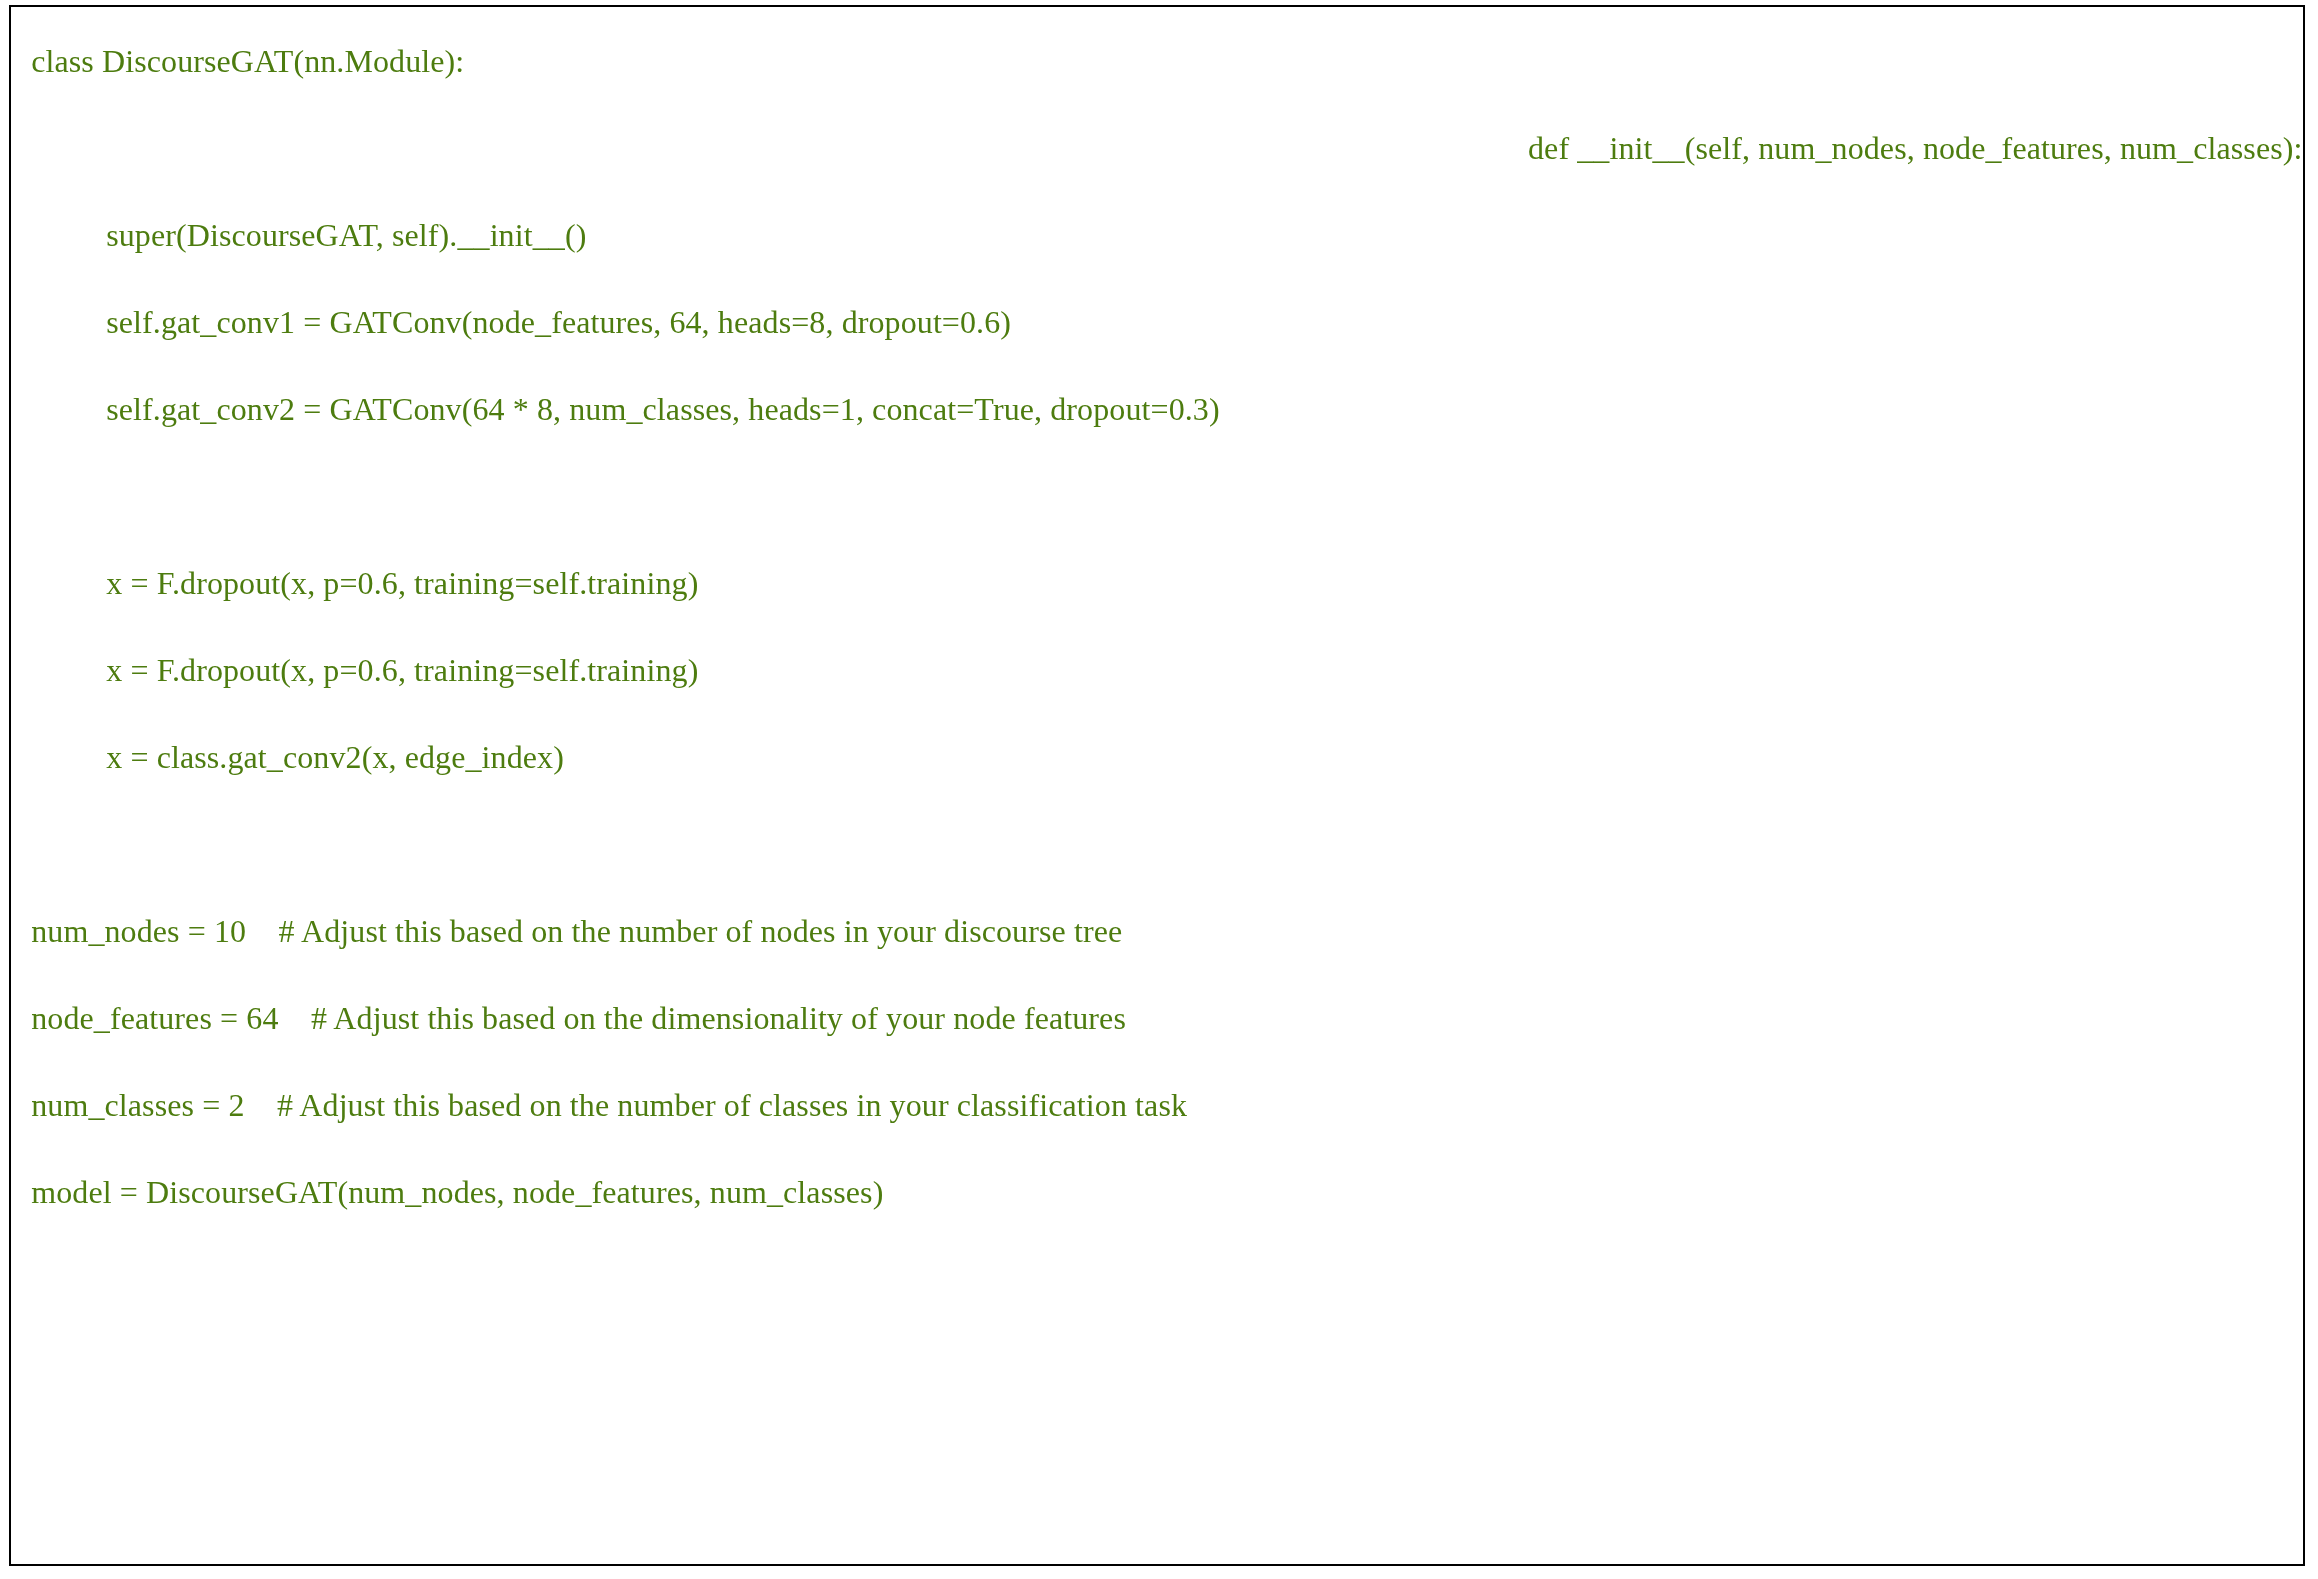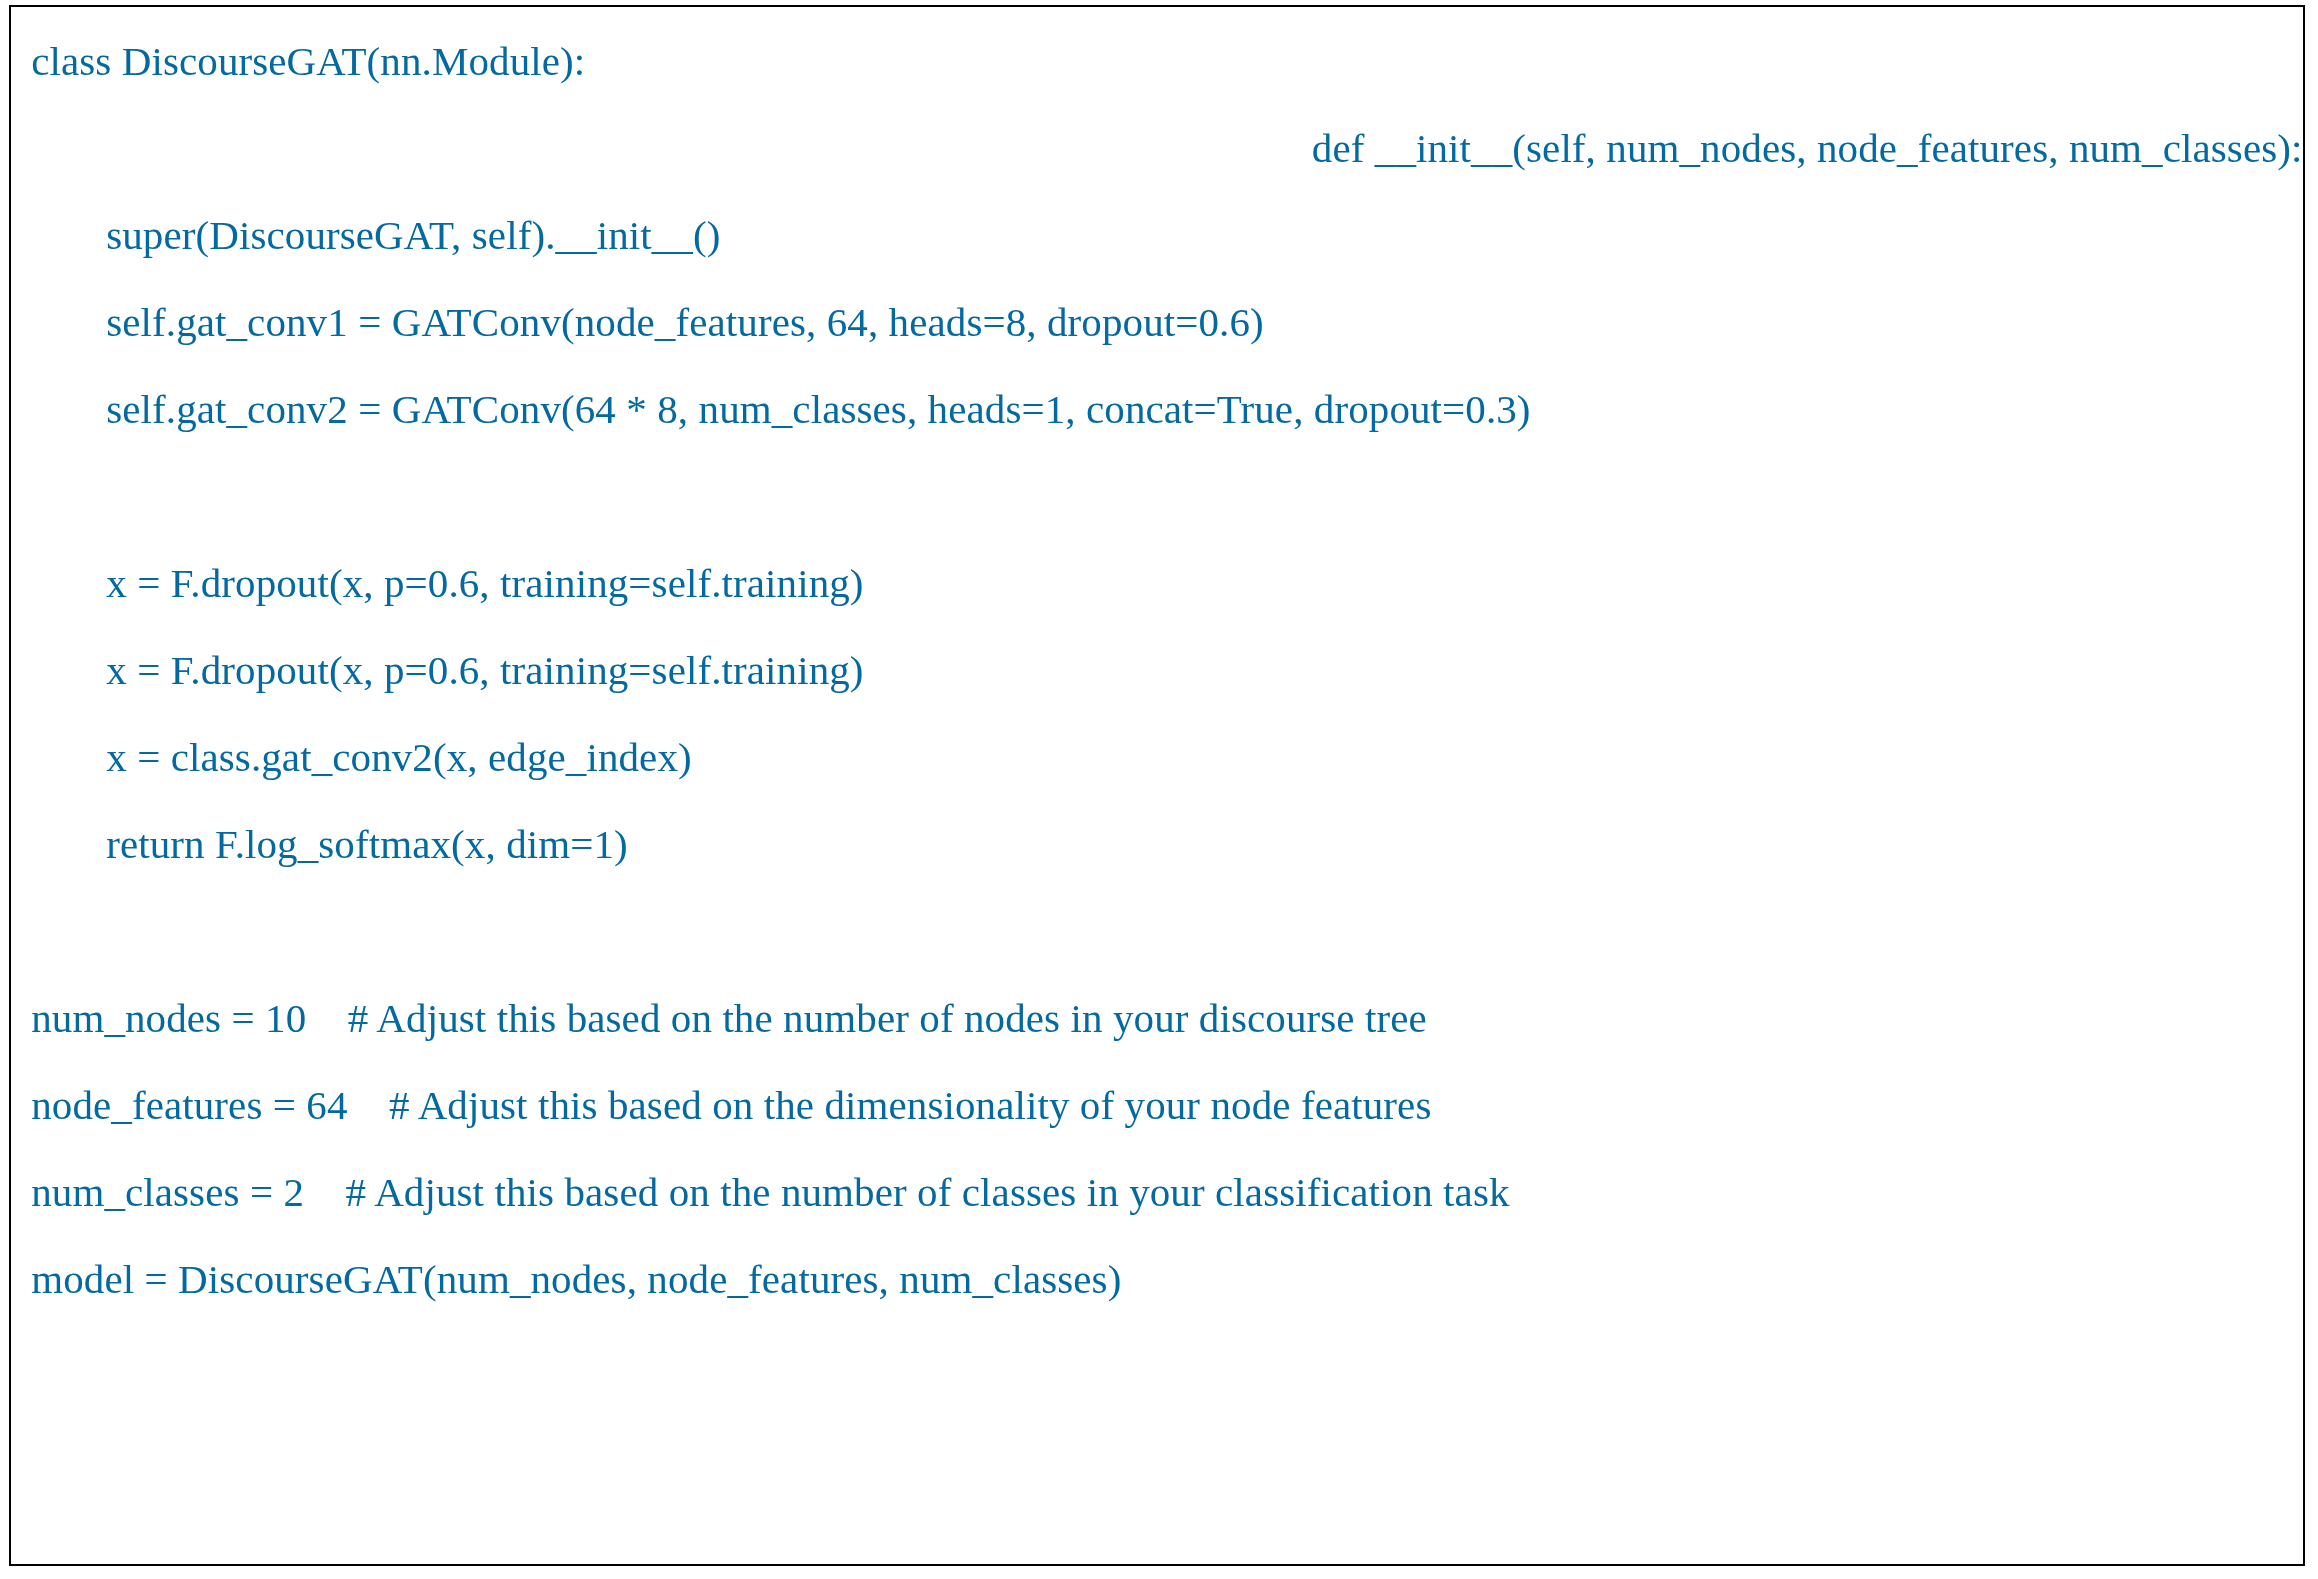--- a/index.html
+++ b/index.html
@@ -25,26 +25,26 @@
     background: #ffffff;
     overflow: hidden;
   }
   #code-listing {
     position: absolute;
     left: 20.7px;
     top: 11px;
     right: 0;
   }
   .code-line {
-    font-size: 41px;
+    font-size: 32px;
     line-height: 87px;
     height: 87px;
     white-space: pre;
     letter-spacing: 0.1px;
-    color: #0369a1;
+    color: #4d7c0f;
   }
   .code-line.blank {
     height: 87px;
   }
   .ind-0 { padding-left: 0px; }
   .ind-1 { padding-left: 38px; text-align: right; }
   .ind-2 { padding-left: 75px; font-family: Liberation Serif, serif; }
 </style>
 </head>
 <body>
@@ -53,21 +53,20 @@
   <div id="code-listing">
       <div class="code-line ind-0">class DiscourseGAT(nn.Module):</div>
       <div class="code-line ind-1">def __init__(self, num_nodes, node_features, num_classes):</div>
       <div class="code-line ind-2">super(DiscourseGAT, self).__init__()</div>
       <div class="code-line ind-2">self.gat_conv1 = GATConv(node_features, 64, heads=8, dropout=0.6)</div>
       <div class="code-line ind-2">self.gat_conv2 = GATConv(64 * 8, num_classes, heads=1, concat=True, dropout=0.3)</div>
       <div class="code-line ind-0 blank"></div>
       <div class="code-line ind-2">x = F.dropout(x, p=0.6, training=self.training)</div>
       <div class="code-line ind-2">x = F.dropout(x, p=0.6, training=self.training)</div>
       <div class="code-line ind-2">x = class.gat_conv2(x, edge_index)</div>
-      <div class="code-line ind-2">return F.log_softmax(x, dim=1)</div>
       <div class="code-line ind-0 blank"></div>
       <div class="code-line ind-0">num_nodes = 10    # Adjust this based on the number of nodes in your discourse tree</div>
       <div class="code-line ind-0">node_features = 64    # Adjust this based on the dimensionality of your node features</div>
       <div class="code-line ind-0">num_classes = 2    # Adjust this based on the number of classes in your classification task</div>
       <div class="code-line ind-0">model = DiscourseGAT(num_nodes, node_features, num_classes)</div>
     </div>
 </div>
 
 
 </body></html>

